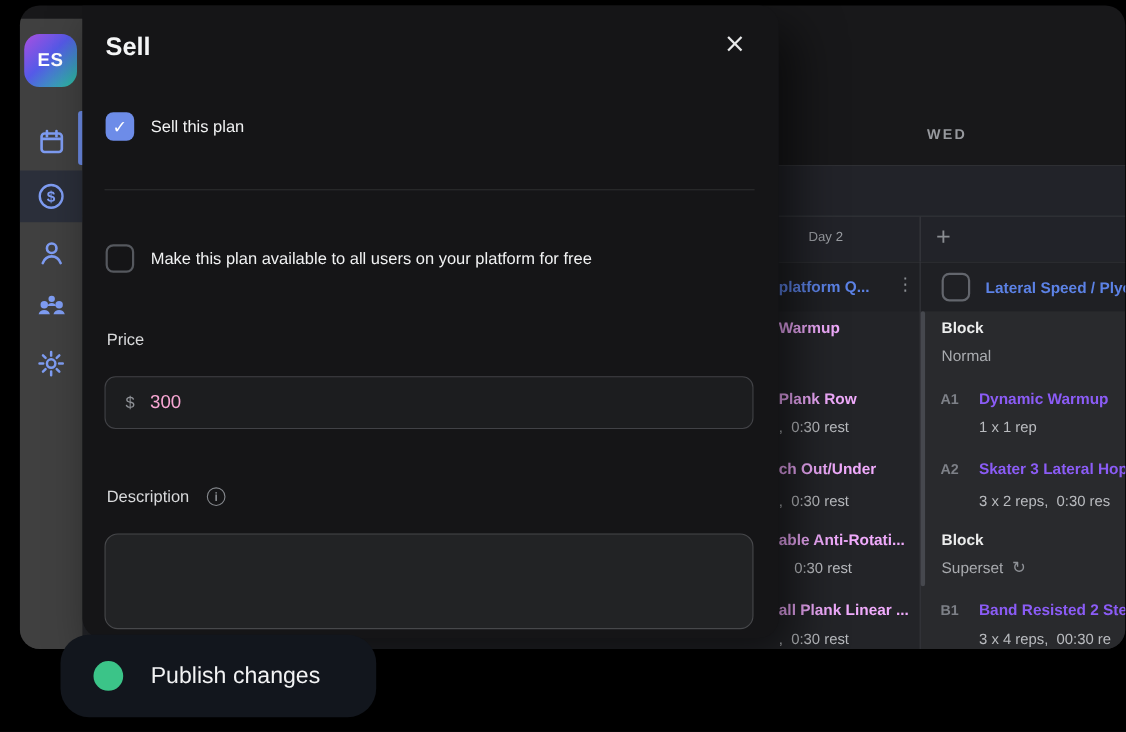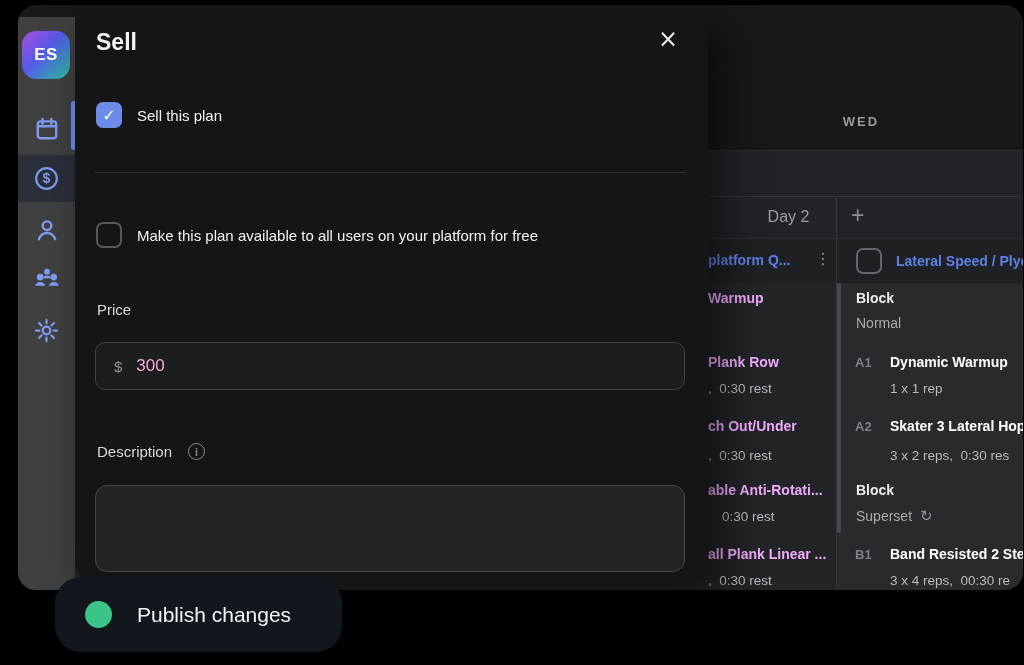--- a/index.html
+++ b/index.html
@@ -23,21 +23,21 @@
   .nav.group{top:237px;}
   .nav.gear{top:289px;}
   .nav svg{display:block;}
   .active-bar{position:absolute;left:53px;top:84px;width:4px;height:49px;background:#6d8ce8;border-radius:3px 0 0 3px;}
 
   
   .wed{position:absolute;left:793px;top:109px;width:100px;text-align:center;
        color:#97999e;font-size:13px;font-weight:600;letter-spacing:2px;}
   .bg-band{position:absolute;left:57px;top:145px;right:0;height:46px;background:#222329;border-top:1px solid #2e2f33;}
   .bg-dayrow{position:absolute;left:57px;top:191px;right:0;height:42px;background:#222329;border-top:1px solid #34353a;}
-  .day-label{position:absolute;left:660px;top:11px;width:107px;text-align:center;color:#9a9da2;font-size:16px;}
+  .day-label{position:absolute;left:660px;top:11px;width:107px;text-align:left;color:#9a9da2;font-size:12px;}
   .dayrow-div{position:absolute;left:761px;top:0;bottom:0;width:1px;background:#3a3b40;}
   .plus{position:absolute;left:776px;top:5px;color:#8a8d92;font-size:23px;font-weight:300;cursor:default;}
 
   .bg-content{position:absolute;left:57px;top:233px;right:0;bottom:0;}
   .c-header{position:absolute;left:0;right:0;top:0;height:45px;background:#1f2024;border-top:1px solid #2c2d31;}
   .c-left{position:absolute;left:0;width:761px;top:45px;bottom:0;background:#232428;}
   .c-right{position:absolute;left:761px;right:0;top:45px;bottom:0;background:#292a2d;}
   .col-div{position:absolute;left:761px;top:0;bottom:0;width:1px;background:#36373c;}
   .scroll-thumb{position:absolute;left:762px;top:45px;width:4px;height:250px;background:#46484e;border-radius:2px;}
 
@@ -46,21 +46,21 @@
   .kebab{position:absolute;left:107px;top:11px;color:#8a8d92;font-size:16px;font-family:"DejaVu Sans",sans-serif;}
   .lline{position:absolute;left:0;white-space:pre;}
   .lname{color:#f0abfc;font-weight:700;font-size:14px;}
   .ldetail{color:#b9bbbf;font-size:13.5px;}
 
   .right-col{position:absolute;left:761px;top:0;right:0;bottom:0;}
   .rc-header{position:absolute;left:0;right:0;top:0;height:45px;display:flex;align-items:center;padding-left:20px;gap:14px;}
   .rc-checkbox{width:22px;height:22px;border:2px solid #63666d;border-radius:7px;background:transparent;flex:none;}
   .rc-title{color:#5c82e6;font-size:14px;font-weight:600;white-space:pre;}
   .rtag{position:absolute;left:19px;color:#7d8087;font-size:13px;font-weight:600;}
-  .rname{position:absolute;left:54px;color:#ffffff;font-size:14px;font-weight:700;white-space:pre;}
+  .rname{position:absolute;left:54px;color:#8b5cf6;font-size:14px;font-weight:700;white-space:pre;}
   .rdetail{position:absolute;left:54px;color:#b9bbbf;font-size:13.5px;white-space:pre;}
   .rblock{position:absolute;left:20px;color:#eceded;font-size:14px;font-weight:700;}
   .rmode{position:absolute;left:20px;color:#a9abaf;font-size:14px;display:flex;align-items:center;gap:8px;}
   .repeat-ic{font-family:"DejaVu Sans",sans-serif;color:#8f9297;font-size:15px;}
 
   
   .modal{position:absolute;left:75px;top:5px;width:633px;height:575px;background:#151517;
          border-radius:0 18px 18px 18px;z-index:30;box-shadow:14px 20px 44px rgba(0,0,0,.55);}
   .m-title{position:absolute;left:21px;top:24px;color:#f4f5f6;font-size:23px;font-weight:600;}
   .m-close{position:absolute;right:30px;top:22px;color:#e8e9ea;font-size:24px;line-height:1;cursor:default;

